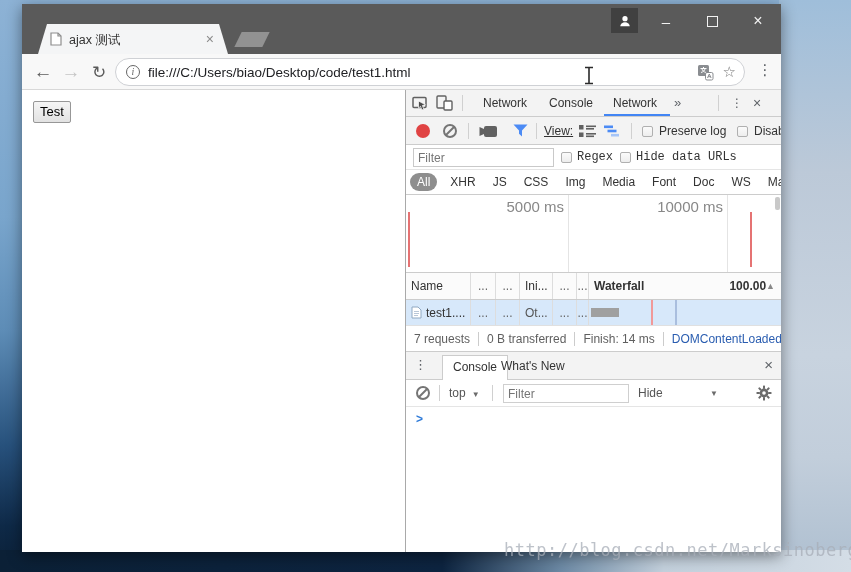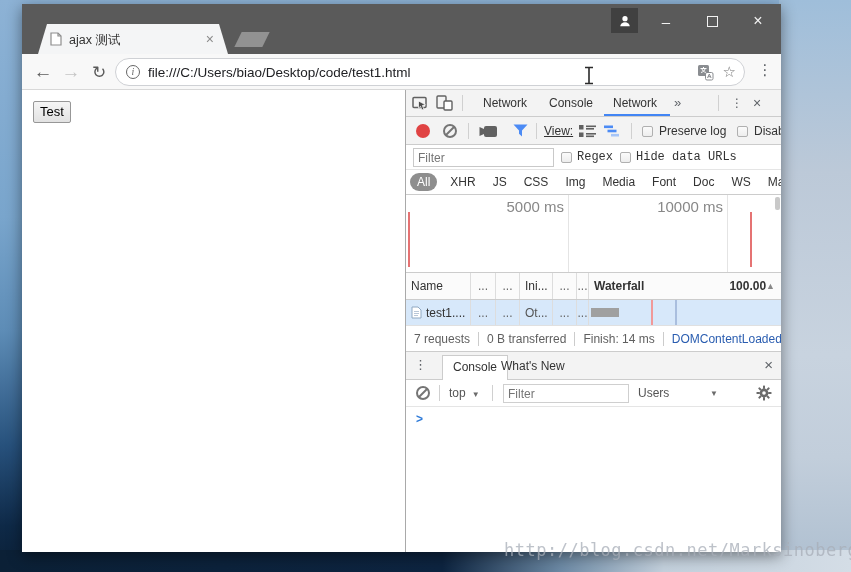--- a/index.html
+++ b/index.html
@@ -373,21 +373,21 @@
           <div class="iconbtn ct-ban">
               <span class="ban"></span>
             </div>
           <div class="vsep ct-sep1"></div>
           <div class="ct-context">
             <span>top</span><span class="ct-arrow">▼</span>
           </div>
           <div class="vsep ct-sep2"></div>
           <input class="ct-filter" placeholder="Filter" style="">
           <div class="ct-level">
-            <span>Users</span>
+            <span>Hide</span>
               <span class="ct-arrow">▼</span>
           </div>
           <div class="ct-gear">
             <svg width="16" height="16" viewBox="0 0 16 16">
                 <g fill="#6b6b6b">
                   <rect x="7" y="0.5" width="2" height="3.4" rx="0.6"></rect>
                   <rect x="7" y="0.5" width="2" height="3.4" rx="0.6" transform="rotate(45 8 8)"></rect>
                   <rect x="7" y="0.5" width="2" height="3.4" rx="0.6" transform="rotate(90 8 8)"></rect>
                   <rect x="7" y="0.5" width="2" height="3.4" rx="0.6" transform="rotate(135 8 8)"></rect>
                   <rect x="7" y="0.5" width="2" height="3.4" rx="0.6" transform="rotate(180 8 8)"></rect>

